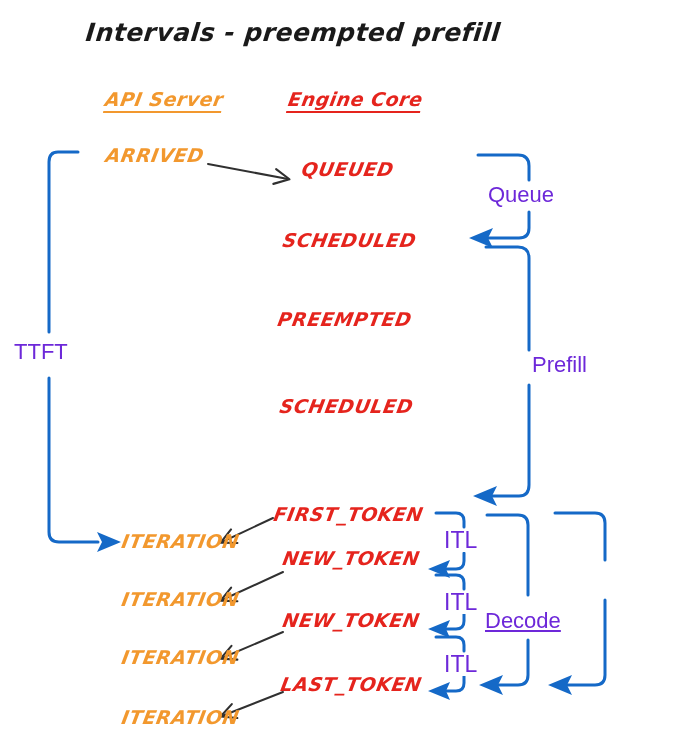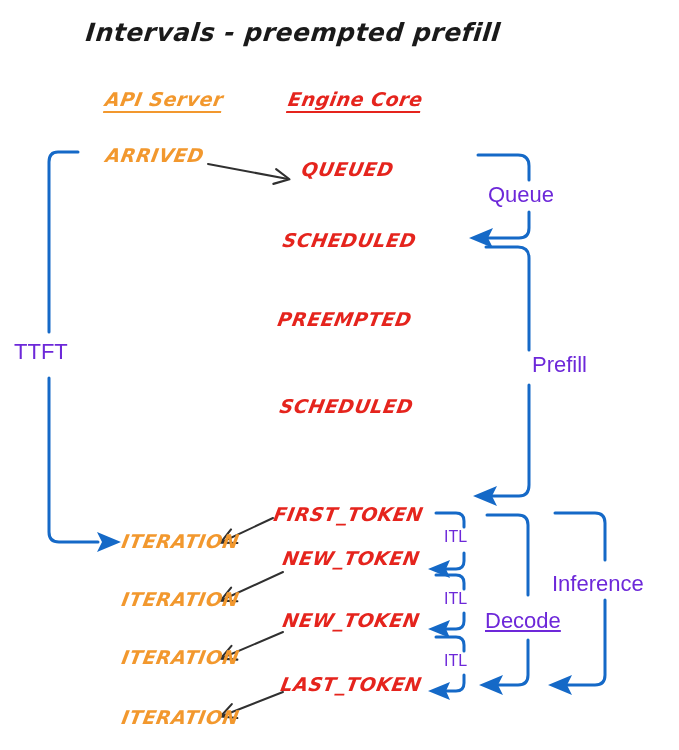--- a/index.html
+++ b/index.html
@@ -58,21 +58,21 @@
   .red    { color: #e5241d; }
   .bracket-label {
     font-family: "Liberation Sans", sans-serif;
     font-style: normal;
     font-weight: 400;
     color: #6d28d9;
     background: #ffffff;
     padding: 0 4px;
   }
   .lbl-lg { font-size: 22px; }
-  .lbl-sm { font-size: 16px; }
+  .lbl-sm { font-size: 23px; }
 </style>
 </head>
 <body>
 
 <div id="canvas">
 
   <svg id="wires" viewBox="0 0 679 750" width="679" height="750">
     <defs>
       <marker id="mk-black" viewBox="0 0 12 12" refX="10" refY="6" markerWidth="9" markerHeight="9" orient="auto-start-reverse">
         <path d="M 1 1 L 11 6 L 1 11" fill="none" stroke="#303030" stroke-width="1.4" stroke-linecap="round" stroke-linejoin="round"></path>
@@ -164,15 +164,14 @@
   <div class="txt hand state red" style="left:283px; top:611px;">NEW_TOKEN</div>
   <div class="txt hand state red" style="left:281px; top:675px;">LAST_TOKEN</div>
 
   <div class="txt bracket-label lbl-lg" style="left:10px; top:341px;">TTFT</div>
   <div class="txt bracket-label lbl-lg" style="left:484px; top:184px;">Queue</div>
   <div class="txt bracket-label lbl-lg" style="left:494px; top:354px;margin-left:34px;">Prefill</div>
   <div class="txt bracket-label lbl-sm" style="left:440px; top:529px;">ITL</div>
   <div class="txt bracket-label lbl-sm" style="left:440px; top:591px;">ITL</div>
   <div class="txt bracket-label lbl-sm" style="left:440px; top:653px;">ITL</div>
   <div class="txt bracket-label lbl-lg" style="left:481px; top:610px;text-decoration:underline;">Decode</div>
-  <div class="txt bracket-label lbl-lg" style="left:548px; top:573px;">Inference</div>
 
 </div>
 
 </body></html>

